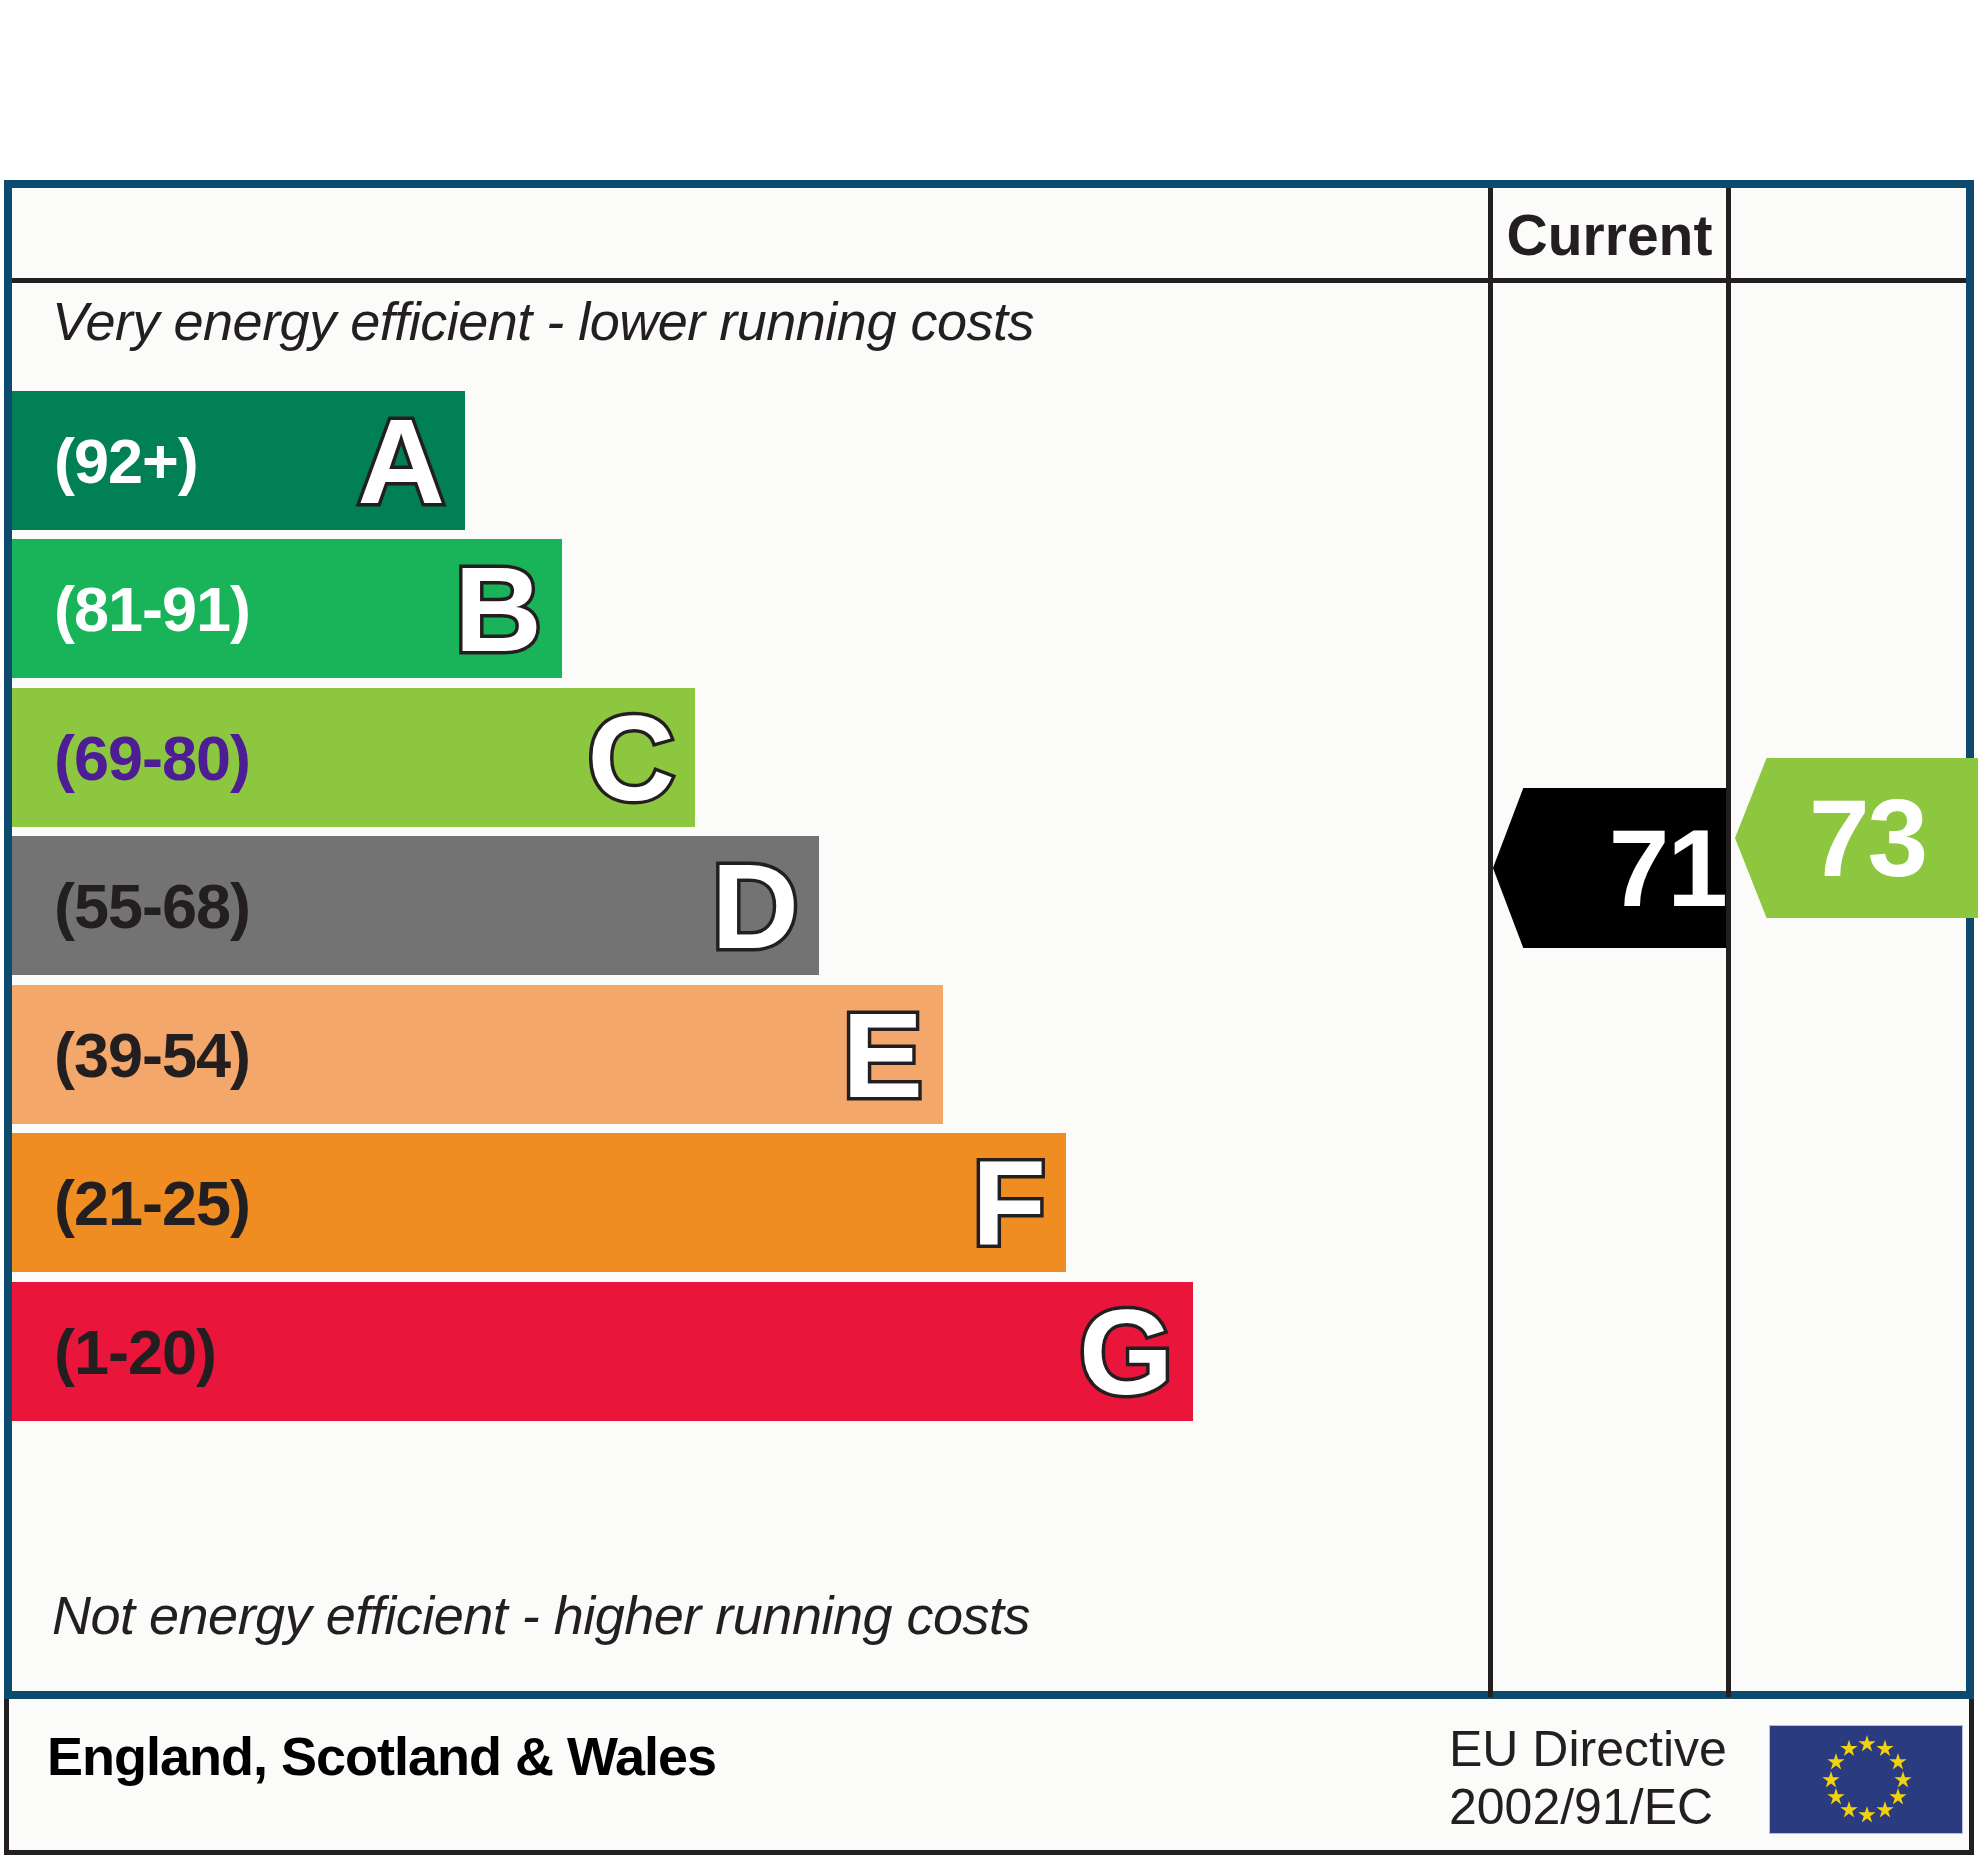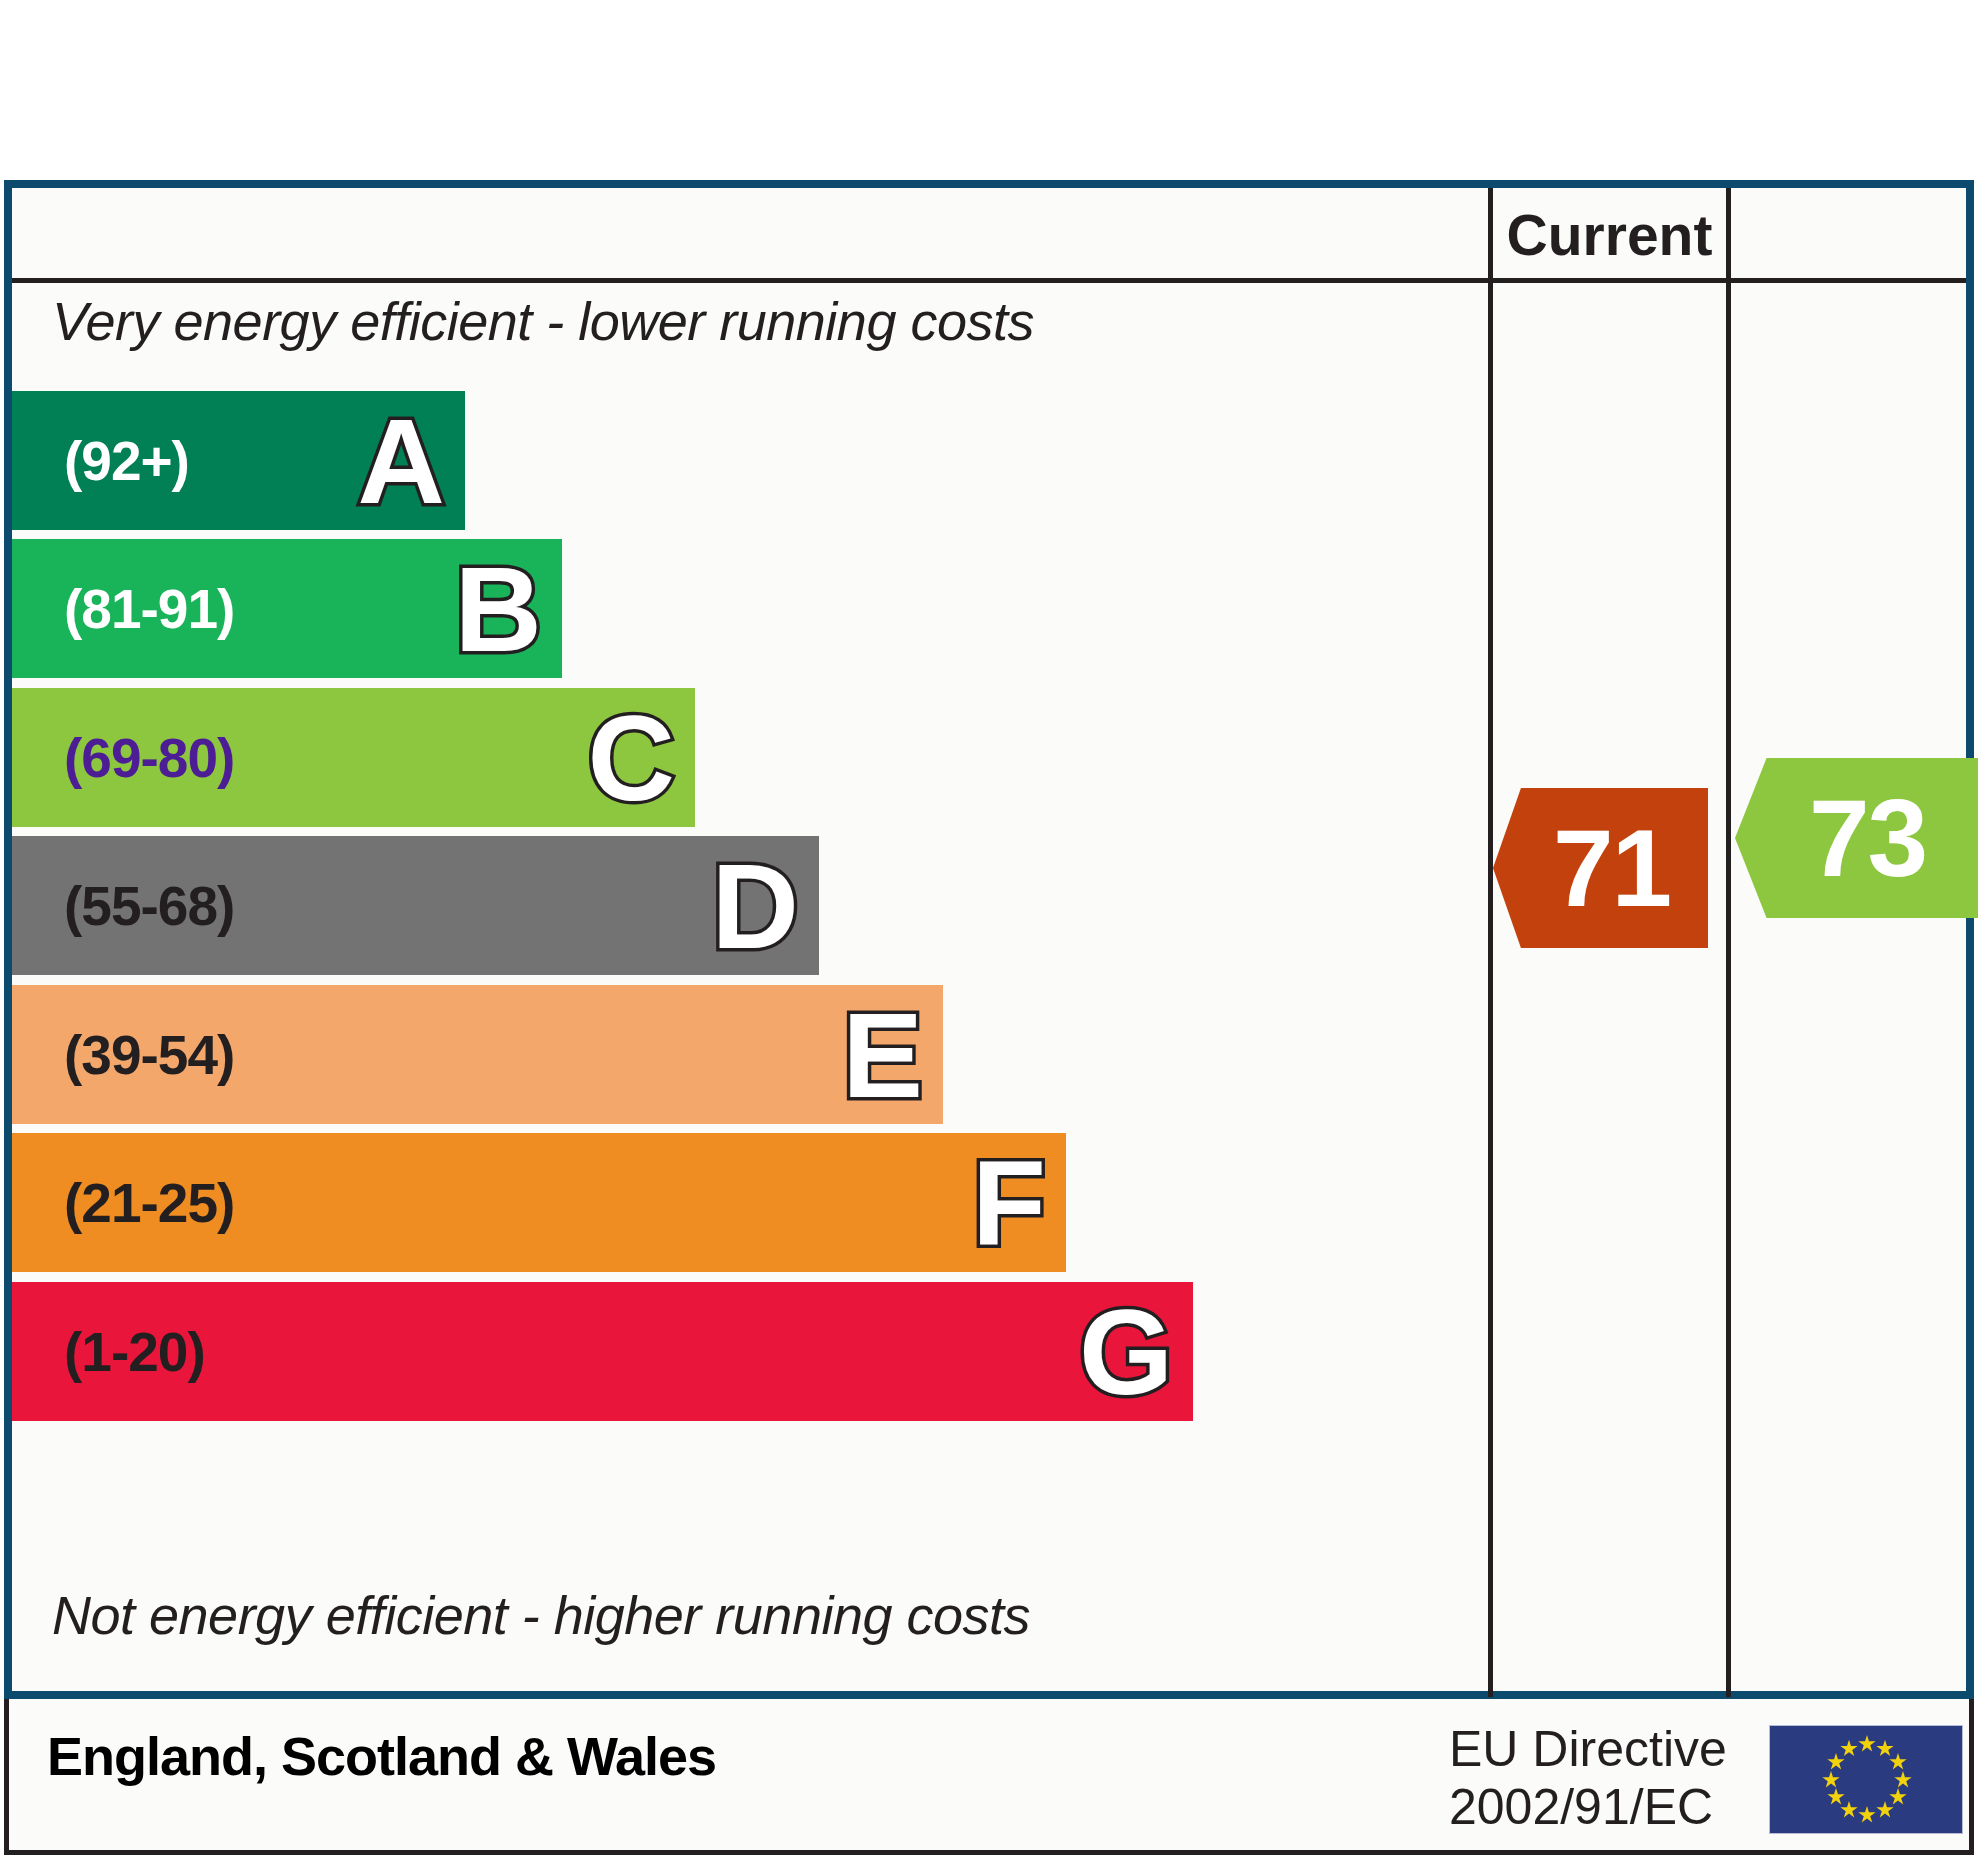--- a/index.html
+++ b/index.html
@@ -102,24 +102,24 @@
     left: 0;
     top: 0;
   }
   .band {
     position: absolute;
     left: 0;
     height: 139px;
   }
   .band-range {
     position: absolute;
-    left: 52px;
+    left: 42px;
     top: 50%;
     transform: translateY(-50%);
-    font-size: 55px;
+    font-size: 63px;
     font-weight: bold;
     white-space: nowrap;
     letter-spacing: -1px;
   }
   .band-letter {
     position: absolute;
     right: 22px;
     top: 50%;
     transform: translateY(-50%);
     font-size: 121px;
@@ -242,21 +242,21 @@
           <div class="band-range" style="color: rgb(35, 31, 32);">(21-25)</div>
           <div class="band-letter">F</div>
         </div>
         <div class="band" style="top: 1094px; width: 1181px; background: rgb(233, 21, 59);">
           <div class="band-range" style="color: rgb(35, 31, 32);">(1-20)</div>
           <div class="band-letter">G</div>
         </div>
       </div>
 
     <div id="markers-container">
-        <div class="rating-arrow" style="left: 1481px; top: 600px; width: 215px; background: #c2410c;">
+        <div class="rating-arrow" style="left: 1481px; top: 600px; width: 233px; background: #000000; justify-content: flex-end;">
           <span class="rating-value">71</span>
         </div>
         <div class="rating-arrow" style="left: 1723px; top: 570px; width: 243px; background: rgb(141, 198, 63);">
           <span class="rating-value">73</span>
         </div>
       </div>
   </div>
 
   <div class="footer">
     <div class="footer-region">England, Scotland &amp; Wales</div>

